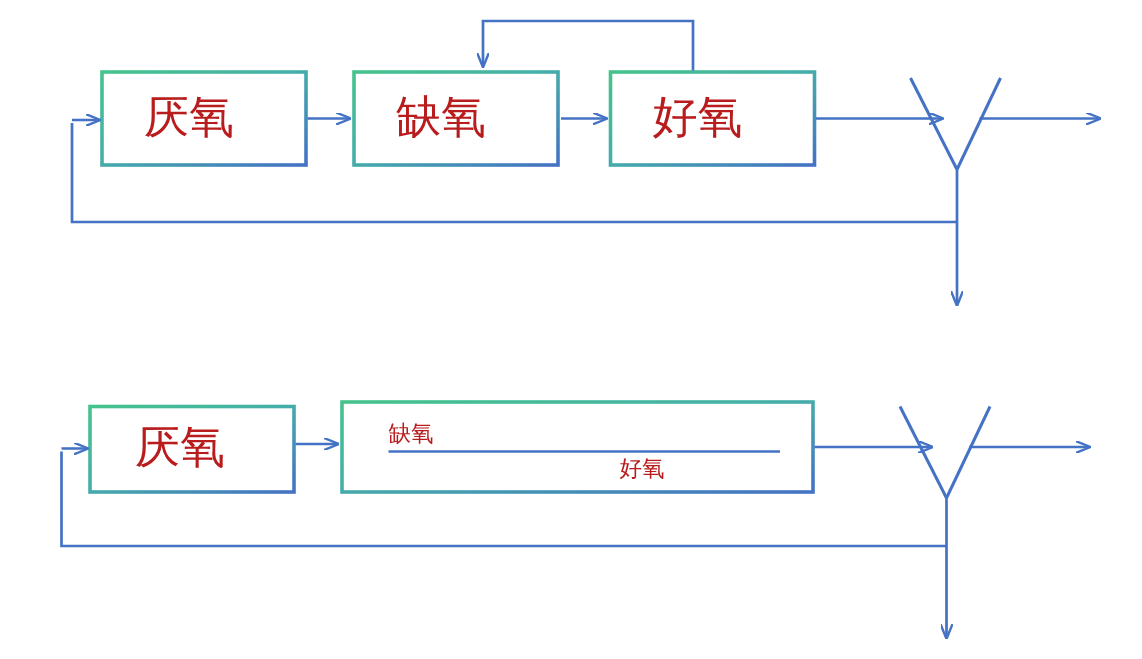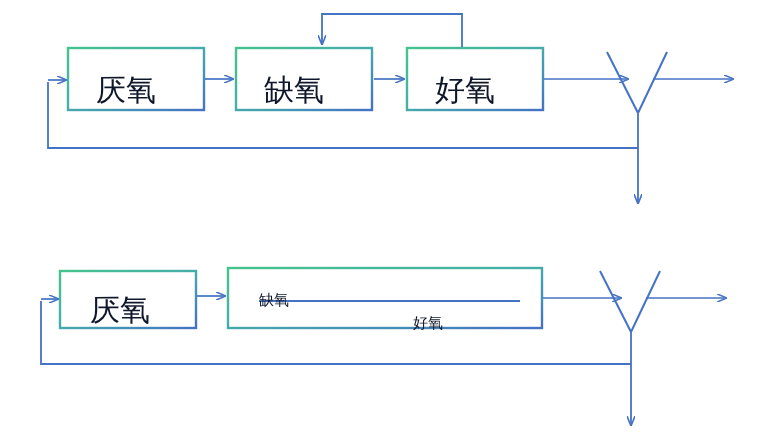--- a/index.html
+++ b/index.html
@@ -20,26 +20,25 @@
   }
   svg.diagram-layer {
     position: absolute;
     left: 0;
     top: 0;
     width: 761px;
     height: 439px;
   }
   .box-label {
     position: absolute;
-    color: #0f172a;
+    color: #b91c1c;
     font-family: "DejaVu Sans", "Liberation Sans", sans-serif;
     white-space: nowrap;
     line-height: 1;
     pointer-events: none;
-    margin-top: 11px;
   }
   .label-big {
     font-size: 30px;
   }
   .label-small {
     font-size: 15px;
   }
 </style>
 </head>
 <body>

